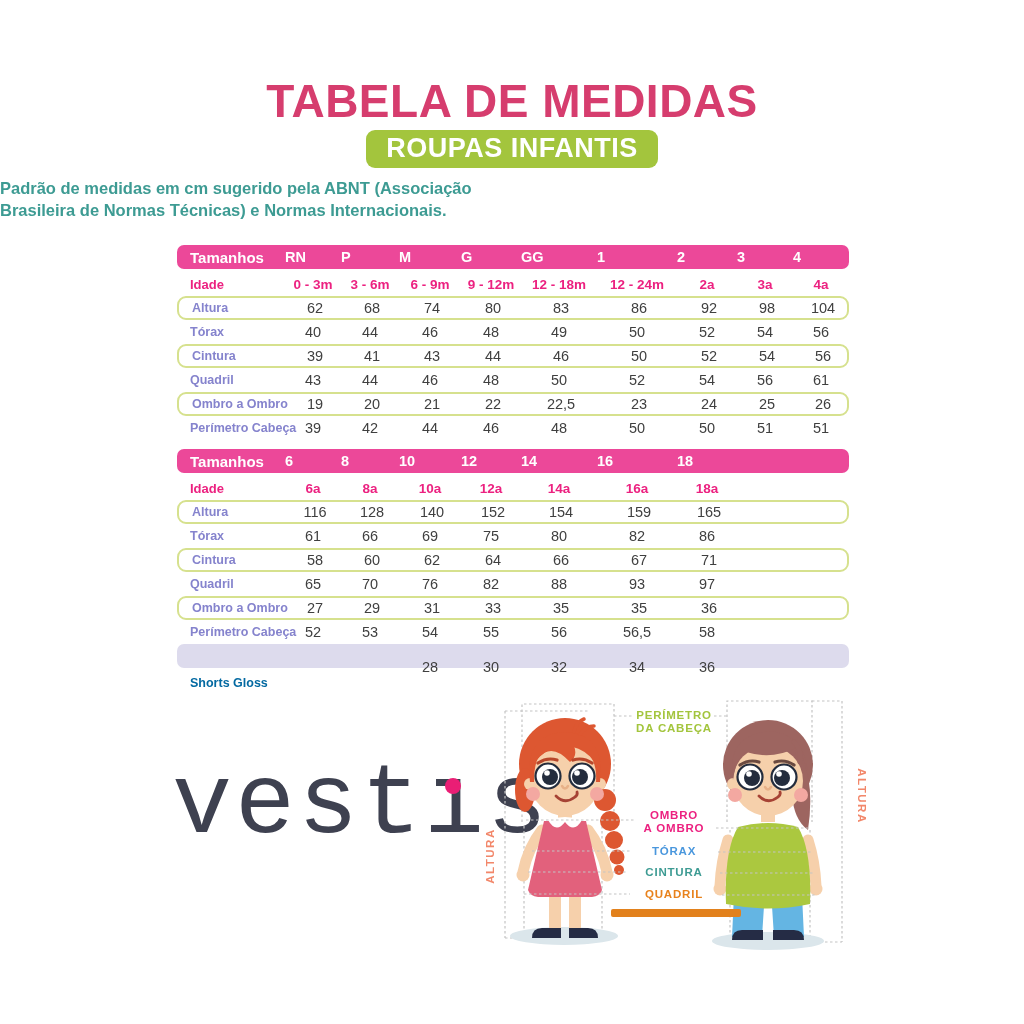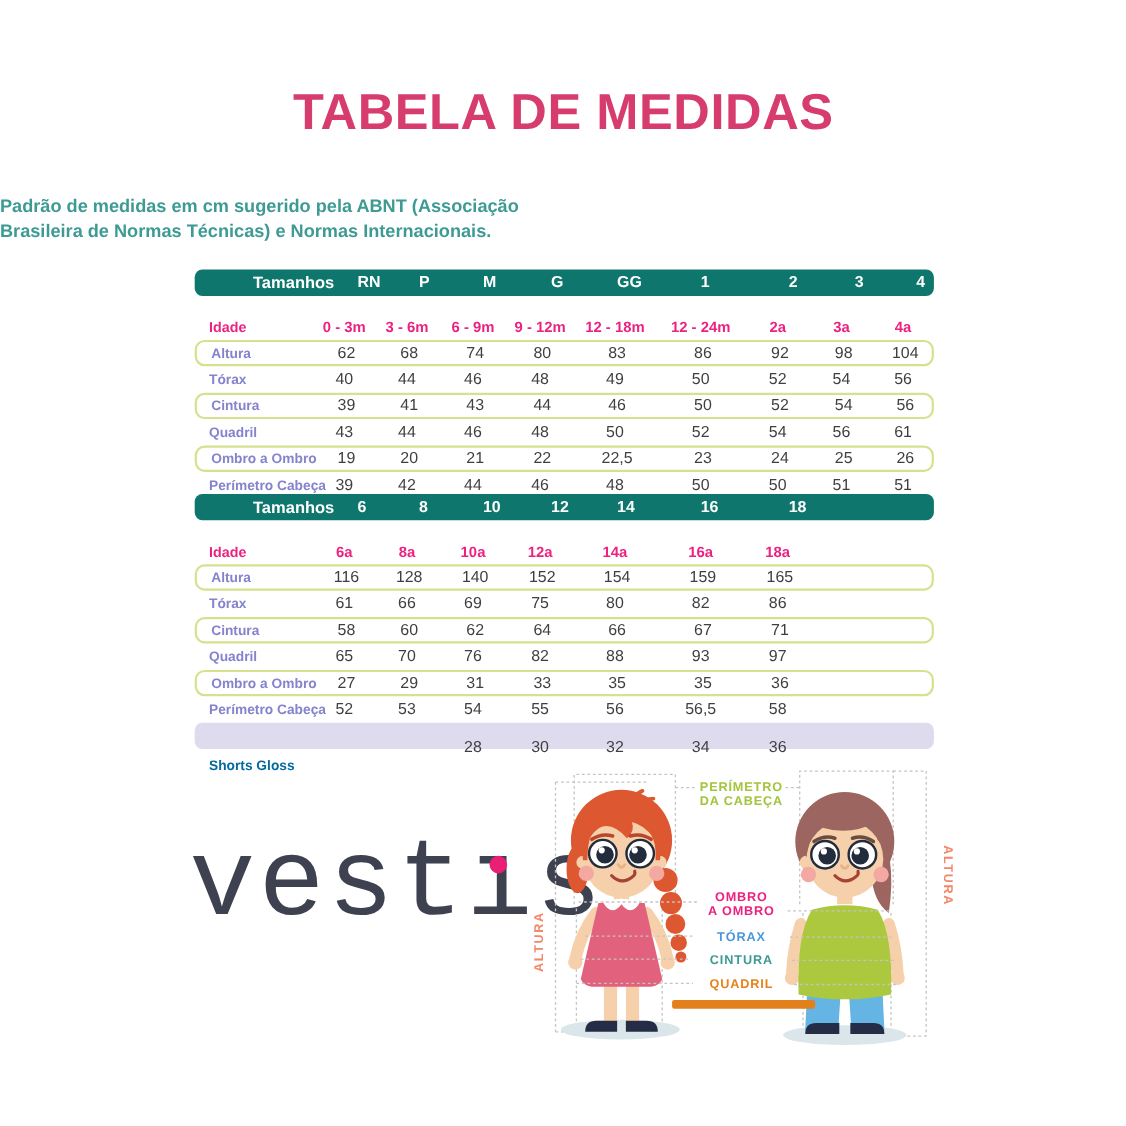--- a/index.html
+++ b/index.html
@@ -14,21 +14,21 @@
          padding:3px 20px 4px;border-radius:9px;letter-spacing:.5px;}
   .subtitle{position:absolute;top:178px;left:0;width:100%;text-align:left;
             font-size:16.5px;font-weight:700;color:#3d9b93;line-height:1.32;}
 
   
   .size-table{position:absolute;left:177px;width:672px;}
   #size-table-1{top:245px;}
   #size-table-2{top:449px;}
   .t-grid{display:grid;grid-template-columns:108px 56px 58px 62px 60px 76px 80px 60px 56px 56px;
           align-items:center;}
-  .t-head{height:24px;background:#0f766e;border-radius:7px;color:#fff;margin-bottom:16px;padding-left:40px;}
+  .t-head{height:24px;background:#ec4899;border-radius:7px;color:#fff;margin-bottom:3px;}
   .t-head .lab{font-size:15px;font-weight:700;padding-left:13px;}
   .t-head .col{font-size:14.5px;font-weight:700;}
   .t-row{height:24px;box-sizing:border-box;}
   .t-row .lab{font-size:12.5px;font-weight:700;color:#8583cd;padding-left:13px;white-space:nowrap;}
   .t-row .val{text-align:center;font-size:14.5px;color:#3f3f3f;}
   .t-row.idade .lab{color:#ec2180;font-size:13px;}
   .t-row.idade .val{color:#ec2180;font-weight:700;font-size:13.5px;}
   .t-row.outlined{border:2px solid #d6e18e;border-radius:9px;}
   .t-row.shorts{background:#dddbed;border-radius:7px;}
   .t-row.shorts .lab{color:#0369a1;margin-top:32px;}
@@ -44,20 +44,23 @@
   .figure{position:absolute;left:478px;top:680px;width:402px;height:290px;}
   .figure svg{width:100%;height:100%;display:block;}
   .fig-label{font-family:"Liberation Sans",sans-serif;font-weight:700;font-size:11.5px;letter-spacing:.8px;}
 </style>
 </head>
 <body>
 
 <div class="canvas">
 
   <div class="title">TABELA DE MEDIDAS</div>
+  <div class="badge-wrap">
+    <span class="badge">ROUPAS INFANTIS</span>
+  </div>
   <div class="subtitle">
     <div>Padrão de medidas em cm sugerido pela ABNT (Associação</div>
     <div>Brasileira de Normas Técnicas) e Normas Internacionais.</div>
   </div>
 
   <section class="size-table" id="size-table-1">
       <div class="t-grid t-head">
         <div class="lab">Tamanhos</div>
         <div class="col">RN</div>
         <div class="col">P</div>

